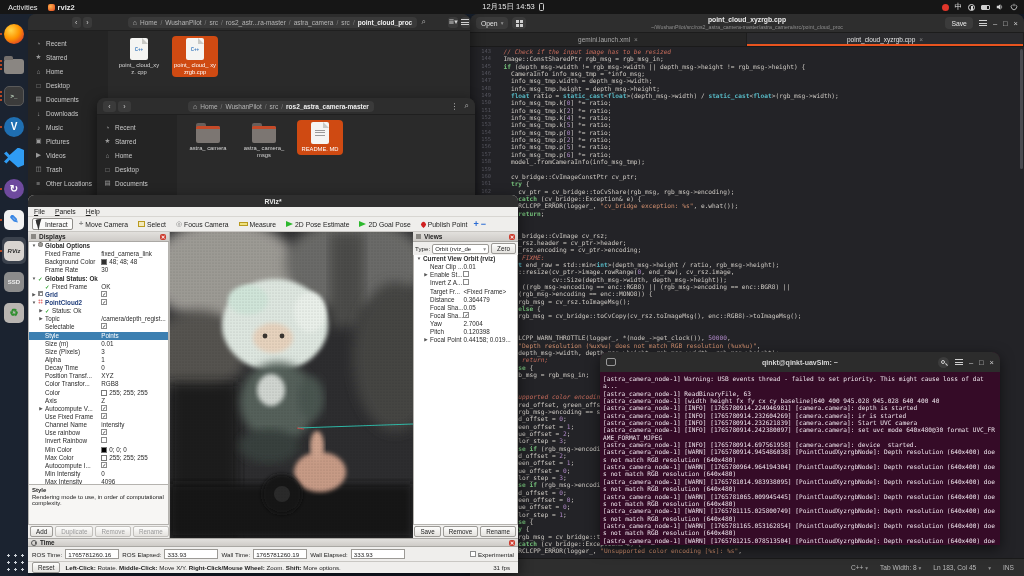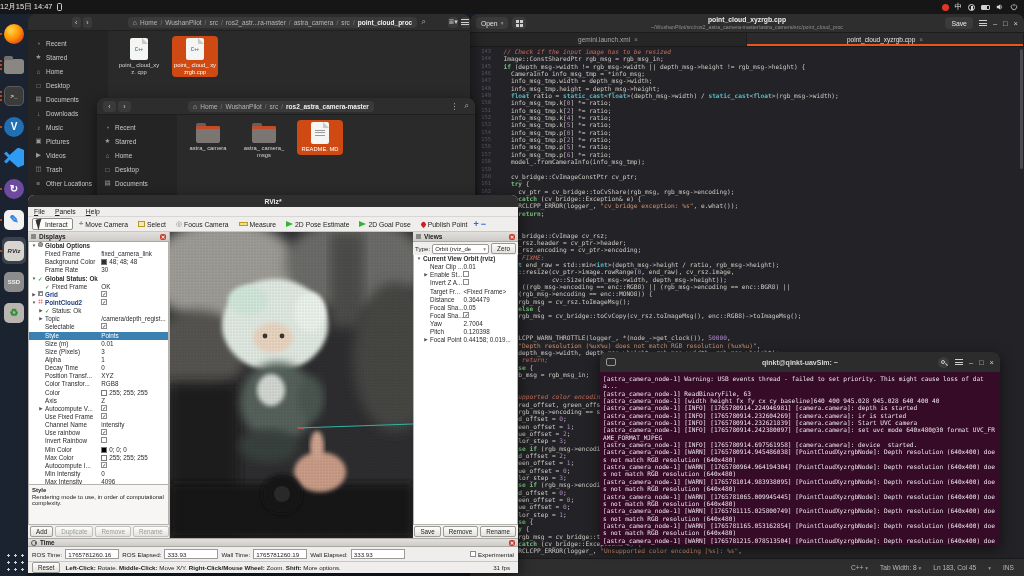--- a/index.html
+++ b/index.html
@@ -921,22 +921,29 @@
         <div class="tline">[astra_camera_node-1] [WARN] [1765780964.964194304] [PointCloudXyzrgbNode]: Depth resolution (640x400) does not match RGB resolution (640x480)</div>
         <div class="tline">[astra_camera_node-1] [WARN] [1765781014.983938095] [PointCloudXyzrgbNode]: Depth resolution (640x400) does not match RGB resolution (640x480)</div>
         <div class="tline">[astra_camera_node-1] [WARN] [1765781065.009945445] [PointCloudXyzrgbNode]: Depth resolution (640x400) does not match RGB resolution (640x480)</div>
         <div class="tline">[astra_camera_node-1] [WARN] [1765781115.025800749] [PointCloudXyzrgbNode]: Depth resolution (640x400) does not match RGB resolution (640x480)</div>
         <div class="tline">[astra_camera_node-1] [WARN] [1765781165.053162854] [PointCloudXyzrgbNode]: Depth resolution (640x400) does not match RGB resolution (640x480)</div>
         <div class="tline">[astra_camera_node-1] [WARN] [1765781215.078513504] [PointCloudXyzrgbNode]: Depth resolution (640x400) does not match RGB resolution (640x480)</div>
       </div>
   </div>
 
   <div class="topbar">
+    <div class="tb-left">
+      <span>Activities</span>
+      <span class="tb-app">
+        <span class="tb-appicon"></span>
+        <span>rviz2</span>
+      </span>
+    </div>
     <div class="tb-center">
-      <span>12月15日 14:47</span>
+      <span>12月15日 14:53</span>
       <span class="phone-ic"></span>
     </div>
     <div class="tb-right">
       <span class="dot-red"></span>
       <span>中</span>
       <span class="a11y-ic"></span>
       <span class="batt-ic"></span>
       <svg class="vol-ic" viewBox="0 0 10 10">
         <polygon points="1,3.5 3,3.5 5.5,1.5 5.5,8.5 3,6.5 1,6.5" fill="#d8d8d8"></polygon>
         <path d="M6.5,3 Q8,5 6.5,7" stroke="#d8d8d8" fill="none" stroke-width="0.8"></path>

